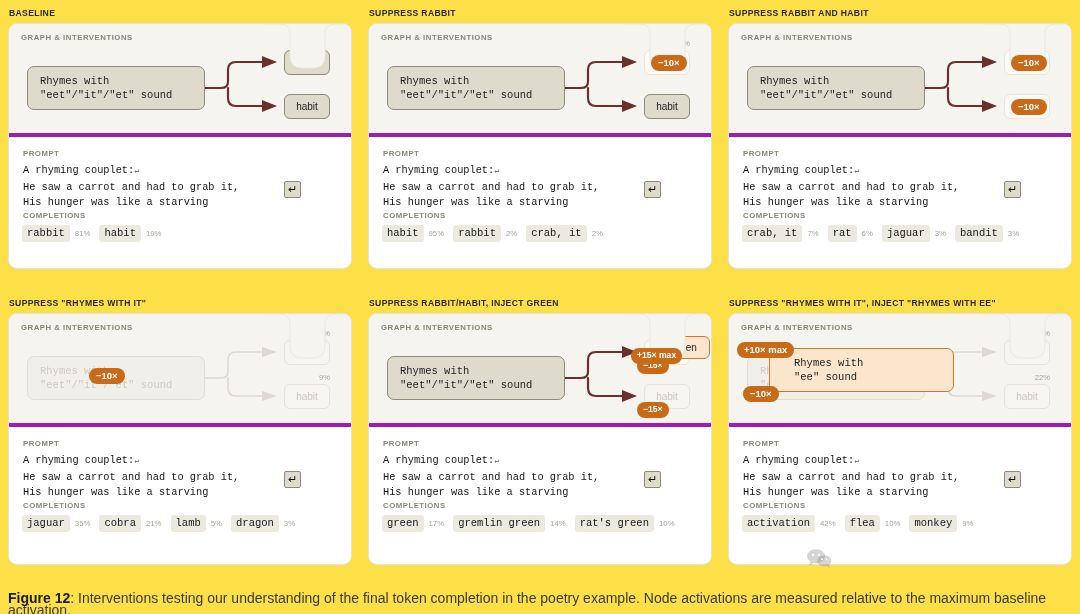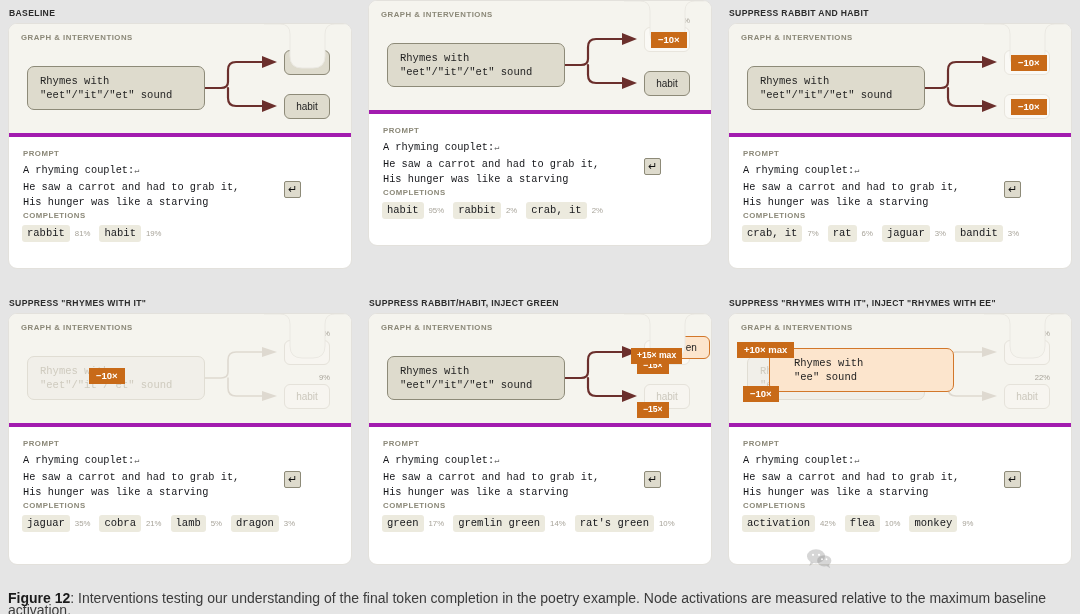--- a/index.html
+++ b/index.html
@@ -3,21 +3,21 @@
 <meta charset="utf-8">
 <style>
   * { box-sizing: border-box; }
   html, body {
     margin: 0; padding: 0;
     width: 1080px; height: 614px;
     background: #ffffff;
     font-family: "Liberation Sans", sans-serif;
     overflow: hidden;
   }
-  .page { position: relative; width: 1080px; height: 614px; background:#e5e5e5; }
+  .page { position: relative; width: 1080px; height: 614px; background:#fde047; }
 
   .grid {
     position:absolute; left:0; top:0; width:1080px; height:586px;
     display:grid;
     grid-template-columns: 360px 360px 360px;
     grid-template-rows: 290px 296px;
   }
 
   .panel { position:relative; padding: 0 8px; }
   .panel-title {
@@ -81,21 +81,21 @@
     background:#fce5cd; border:1.5px solid #d2772a; color:#1f1f1f;
     width:52px; height:23px; z-index:4;
   }
 
   .pct-label {
     position:absolute; font-size:7.6px; color:#a8a49a; text-align:right;
   }
 
   .pill {
     position:absolute; background:#c86a18; color:#fff;
-    border-radius:0; font-size:9.5px; font-weight:bold;
+    border-radius:8px; font-size:9.5px; font-weight:bold;
     padding:2px 7px 3px 7px; white-space:nowrap; z-index:6;
     line-height:11px;
   }
   .pill.small { font-size:8.6px; padding:2px 6px 3px 6px; }
 
   svg.wires { position:absolute; left:0; top:0; width:100%; height:100%; overflow:visible; }
 
   
   .notch {
     position:absolute; z-index:5; pointer-events:none;
@@ -185,20 +185,21 @@
      </span>
               <span class="comp">
        <span class="tok">habit</span>
        <span class="pc">19%</span>
      </span>
             </div>
   </div>
     </div>
   </div>
       <div class="panel">
+    <div class="panel-title">SUPPRESS RABBIT</div>
     <div class="card">
       <div class="graph">
     <div class="sec-label">GRAPH &amp; INTERVENTIONS</div>
     <div class="graph-inner">
               <svg class="wires">
     <path d="M 196 44 L 212 44 Q 219 44 219 38 L 219 26 Q 219 18 227 18 L 253 18" fill="none" stroke="#6b2f2c" stroke-width="2.2" stroke-linecap="round"></path>
     <path d="M 219 44 L 219 54 Q 219 62 227 62 L 253 62" fill="none" stroke="#6b2f2c" stroke-width="2.2" stroke-linecap="round"></path>
     <polygon points="253,12 268,18 253,24" fill="#6b2f2c"></polygon>
     <polygon points="253,56 268,62 253,68" fill="#6b2f2c"></polygon>
   </svg>

